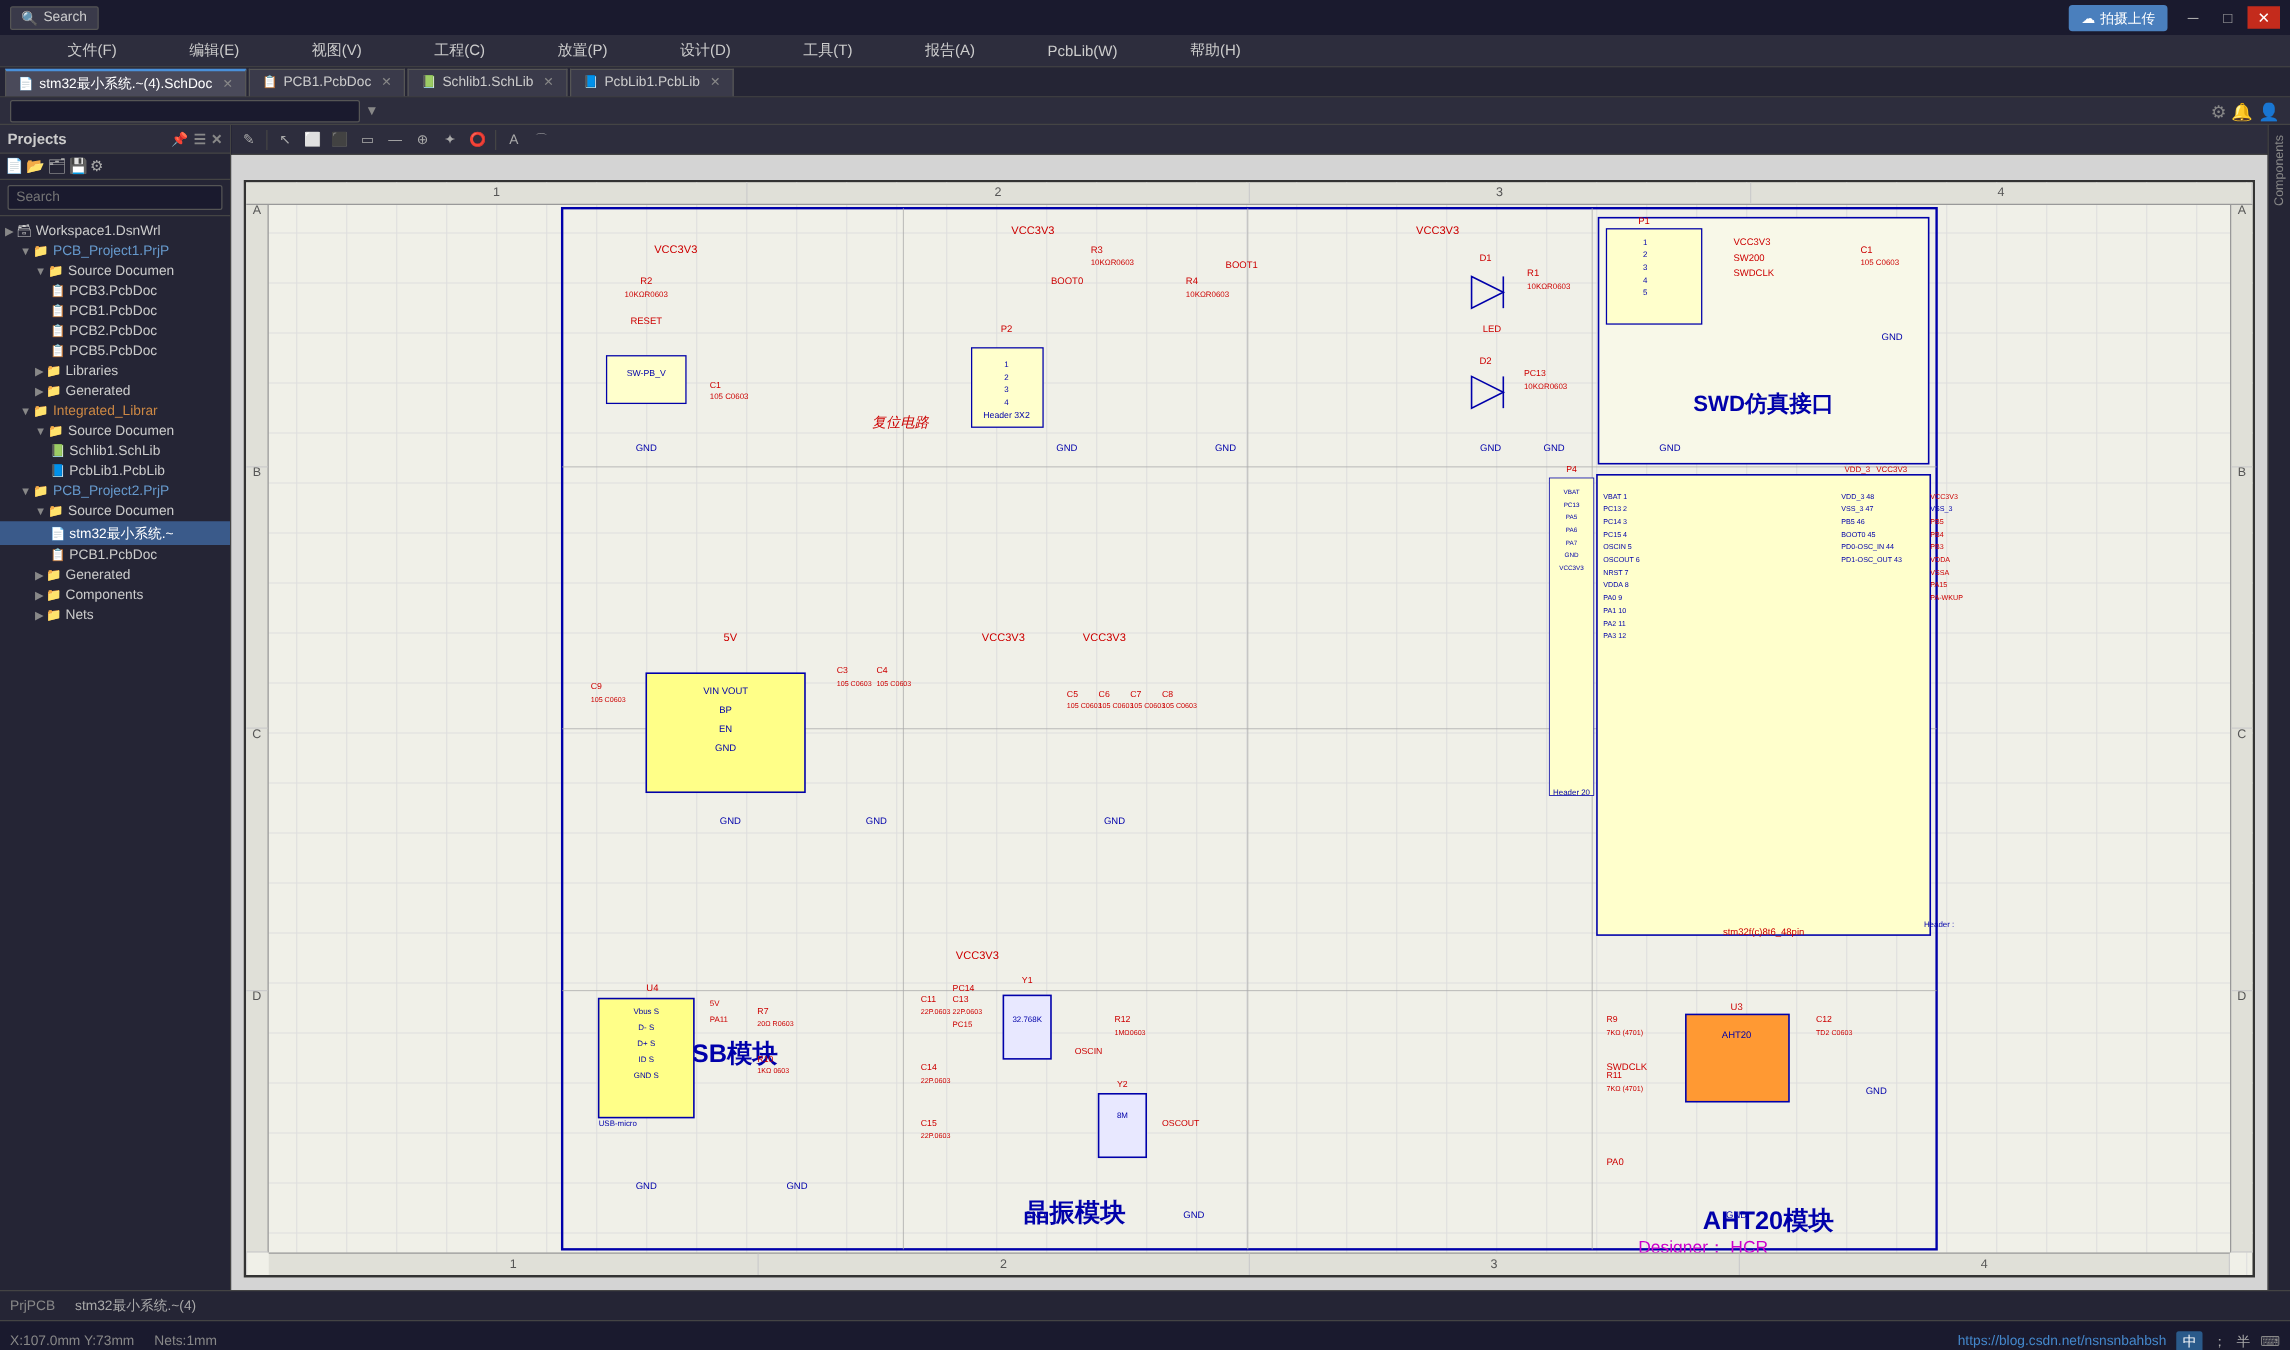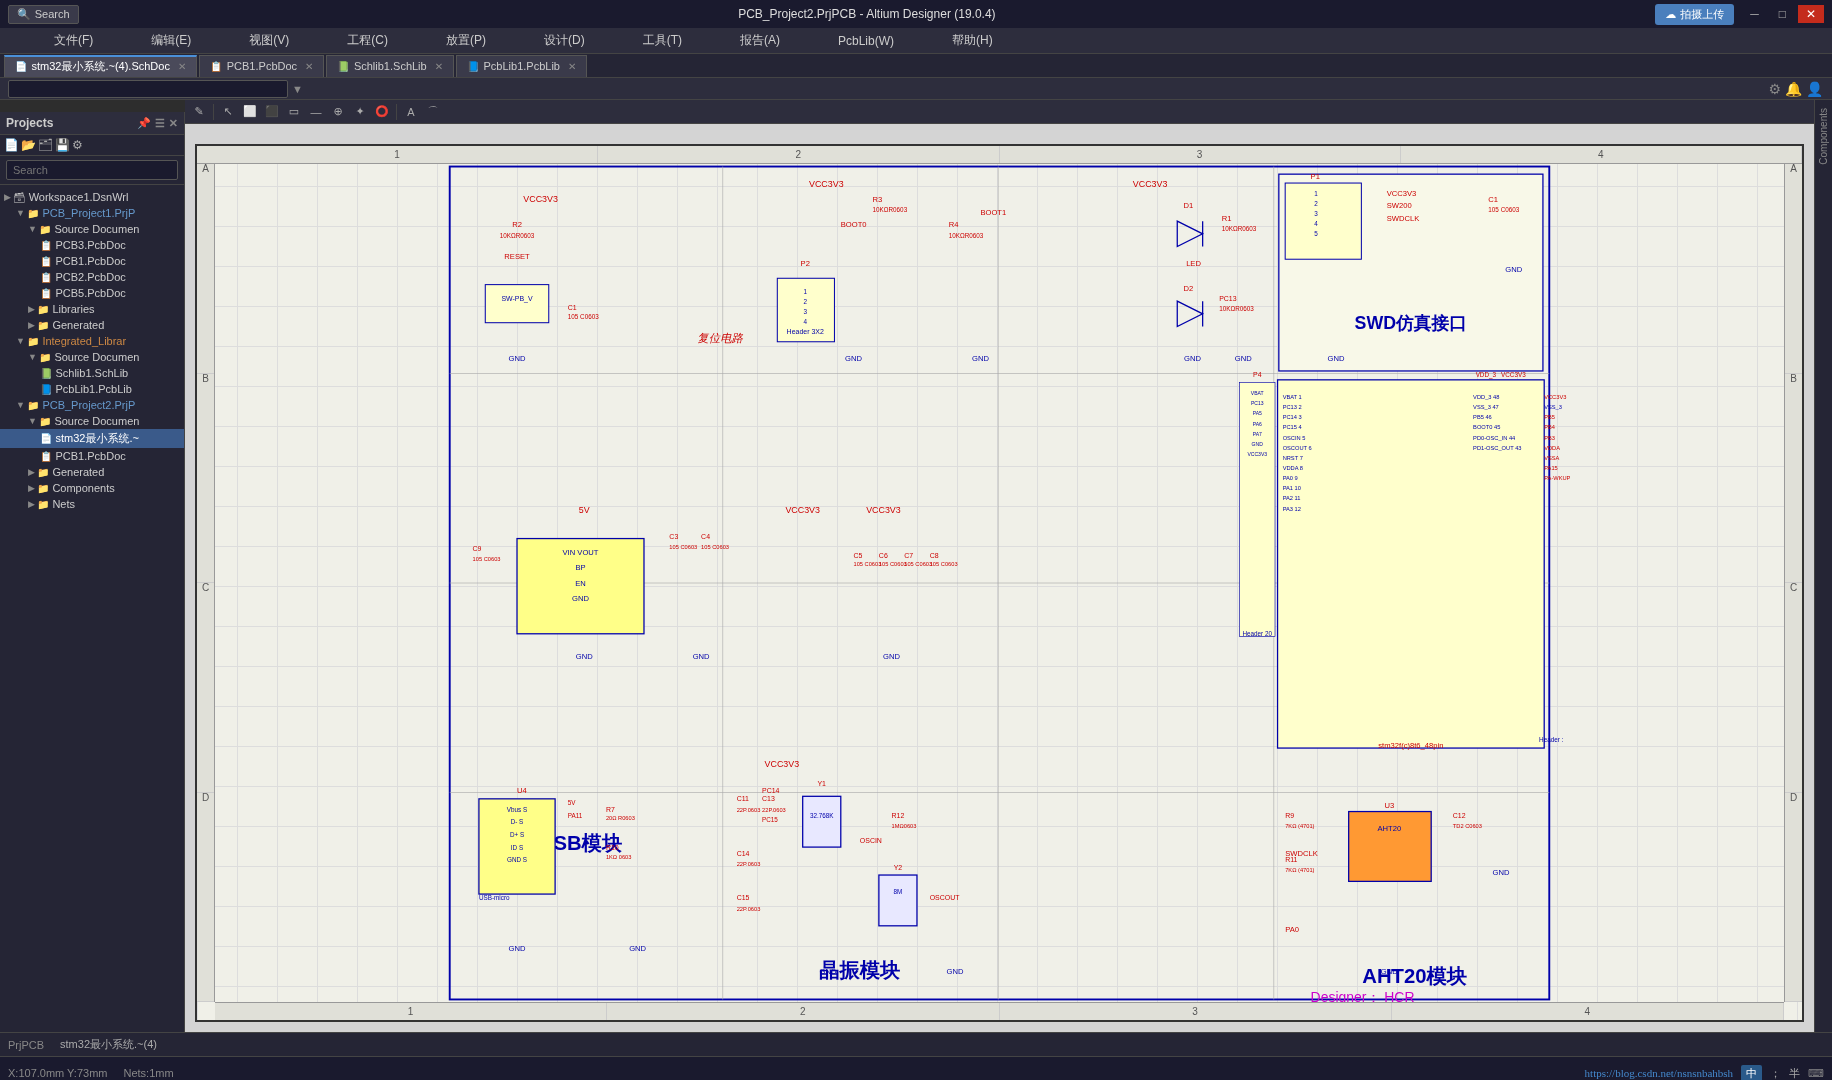--- a/index.html
+++ b/index.html
@@ -36,21 +36,21 @@
     }
     .tab.active { background: #4a4a5a; color: #fff; border-top: 2px solid #4a90d9; }
     .tab .close-x { font-size: 10px; color: #888; margin-left: 4px; }
 
     
     #main-layout { display: flex; height: calc(1080px - 28px - 26px - 24px - 24px - 24px); }
 
     
     #left-panel {
       width: 185px; background: #252535; border-right: 1px solid #444;
-      display: flex; flex-direction: column; flex-shrink: 0; margin-top: 12px;
+      display: flex; flex-direction: column; flex-shrink: 0;
     }
     #left-panel-header {
       display: flex; align-items: center; justify-content: space-between;
       padding: 4px 6px; background: #2d2d3d; border-bottom: 1px solid #444;
       color: #ccc; font-size: 12px; font-weight: bold;
     }
     #left-panel-header .panel-icons { display: flex; gap: 4px; }
     #search-bar { padding: 4px 6px; border-bottom: 1px solid #444; }
     #search-input {
       width: 100%; background: #1a1a2e; border: 1px solid #555;
@@ -143,21 +143,20 @@
 </head>
 <body>
 
 <div id="title-bar">
   <div style="display:flex;align-items:center;gap:8px;">
     <span style="display:flex;align-items:center;background:#3a3a4a;border:1px solid #555;padding:2px 8px;border-radius:2px;gap:4px;color:#ccc;font-size:11px;">
       <span>🔍</span>
       <span>Search</span>
     </span>
   </div>
-  <div class="title">PCB_Project2.PrjPCB - Altium Designer (19.0.4)</div>
   <div style="display:flex;align-items:center;gap:8px;">
     <button style="background:#4a7fbd;color:white;border:none;padding:3px 10px;border-radius:3px;font-size:11px;cursor:pointer;display:flex;align-items:center;gap:4px;">
       ☁ <span>拍摄上传</span>
     </button>
     <div class="win-controls">
       <span style="padding:2px 8px;color:#aaa;cursor:pointer;font-size:12px;">─</span>
       <span style="padding:2px 8px;color:#aaa;cursor:pointer;font-size:12px;">□</span>
       <span style="padding:2px 8px;color:#aaa;cursor:pointer;font-size:12px;background:#c42b1c;color:white;">✕</span>
     </div>
   </div>
@@ -706,21 +705,21 @@
   <span>PrjPCB</span>
   <span style="color:#aaa;cursor:pointer;">stm32最小系统.~(4)</span>
 </div>
 
 <div id="status-bar">
   <div style="display:flex;gap:16px;">
     <span>X:107.0mm Y:73mm</span>
     <span>Nets:1mm</span>
   </div>
   <div style="display:flex;gap:8px;align-items:center;">
-    <span style="color:#4488cc;cursor:pointer;font-family:Liberation Serif, serif;">https://blog.csdn.net/nsnsnbahbsh</span>
+    <span style="color:#4488cc;cursor:pointer;">https://blog.csdn.net/nsnsnbahbsh</span>
     <div style="background:#2a5a8a;color:white;padding:1px 5px;font-size:11px;cursor:pointer;border-radius:2px;">
       <span>中</span>
     </div>
     <span style="color:#aaa;">；</span>
     <span style="color:#aaa;">半</span>
     <span style="color:#888;cursor:pointer;">⌨</span>
   </div>
 </div>
 
 </body></html>

